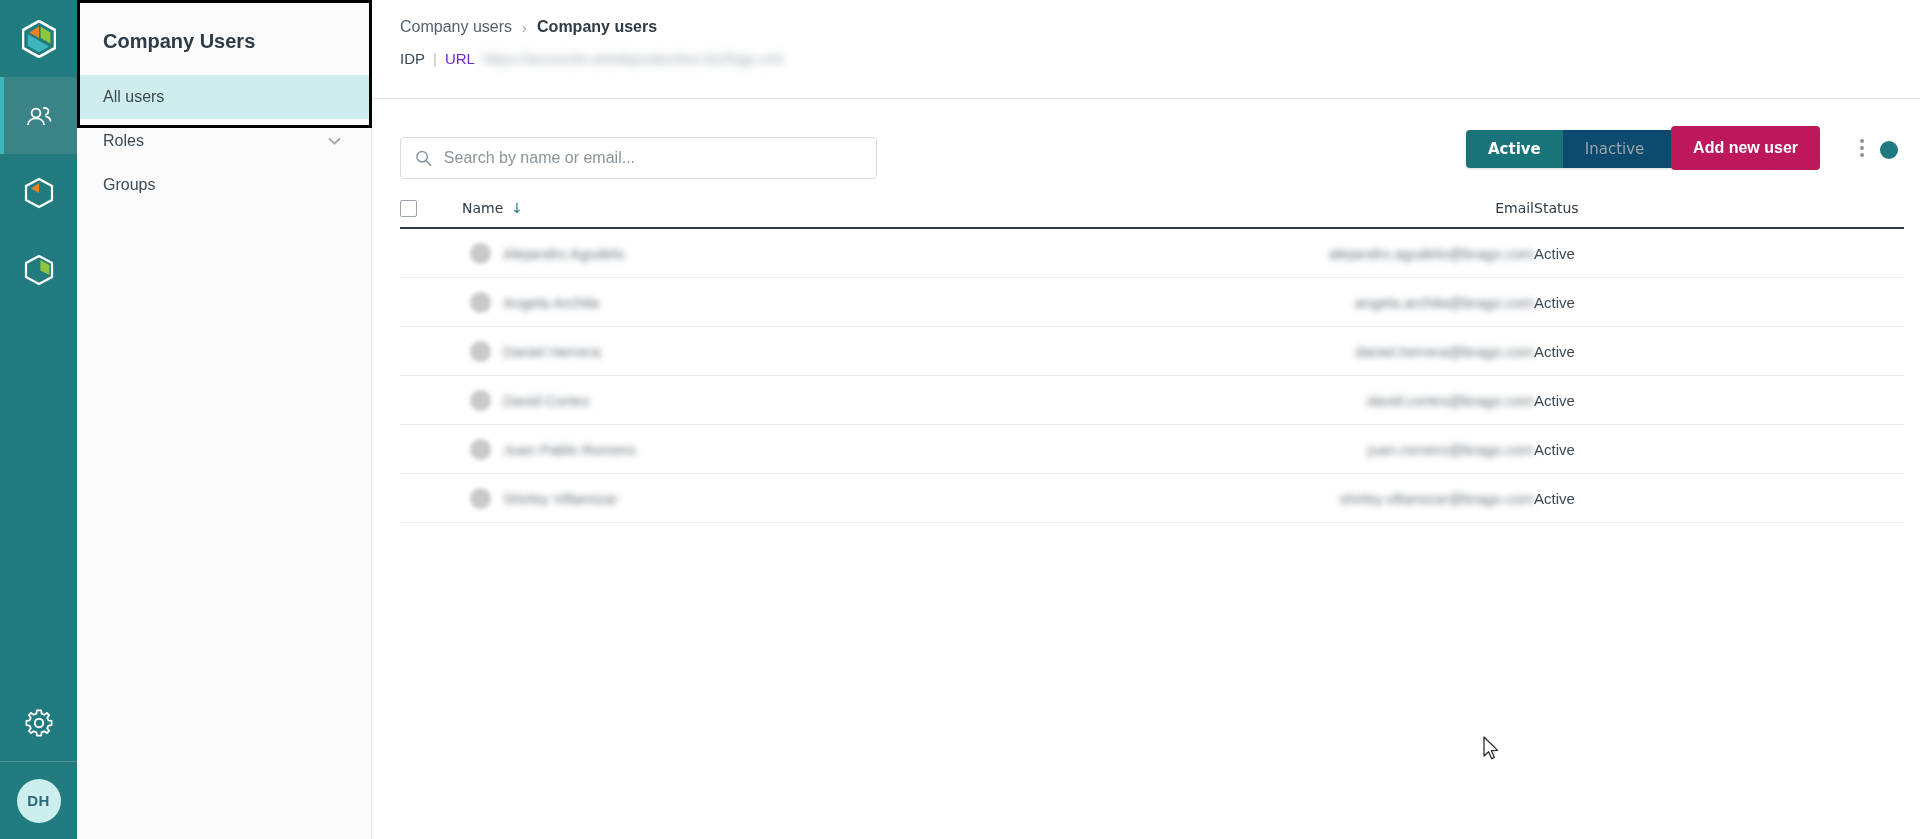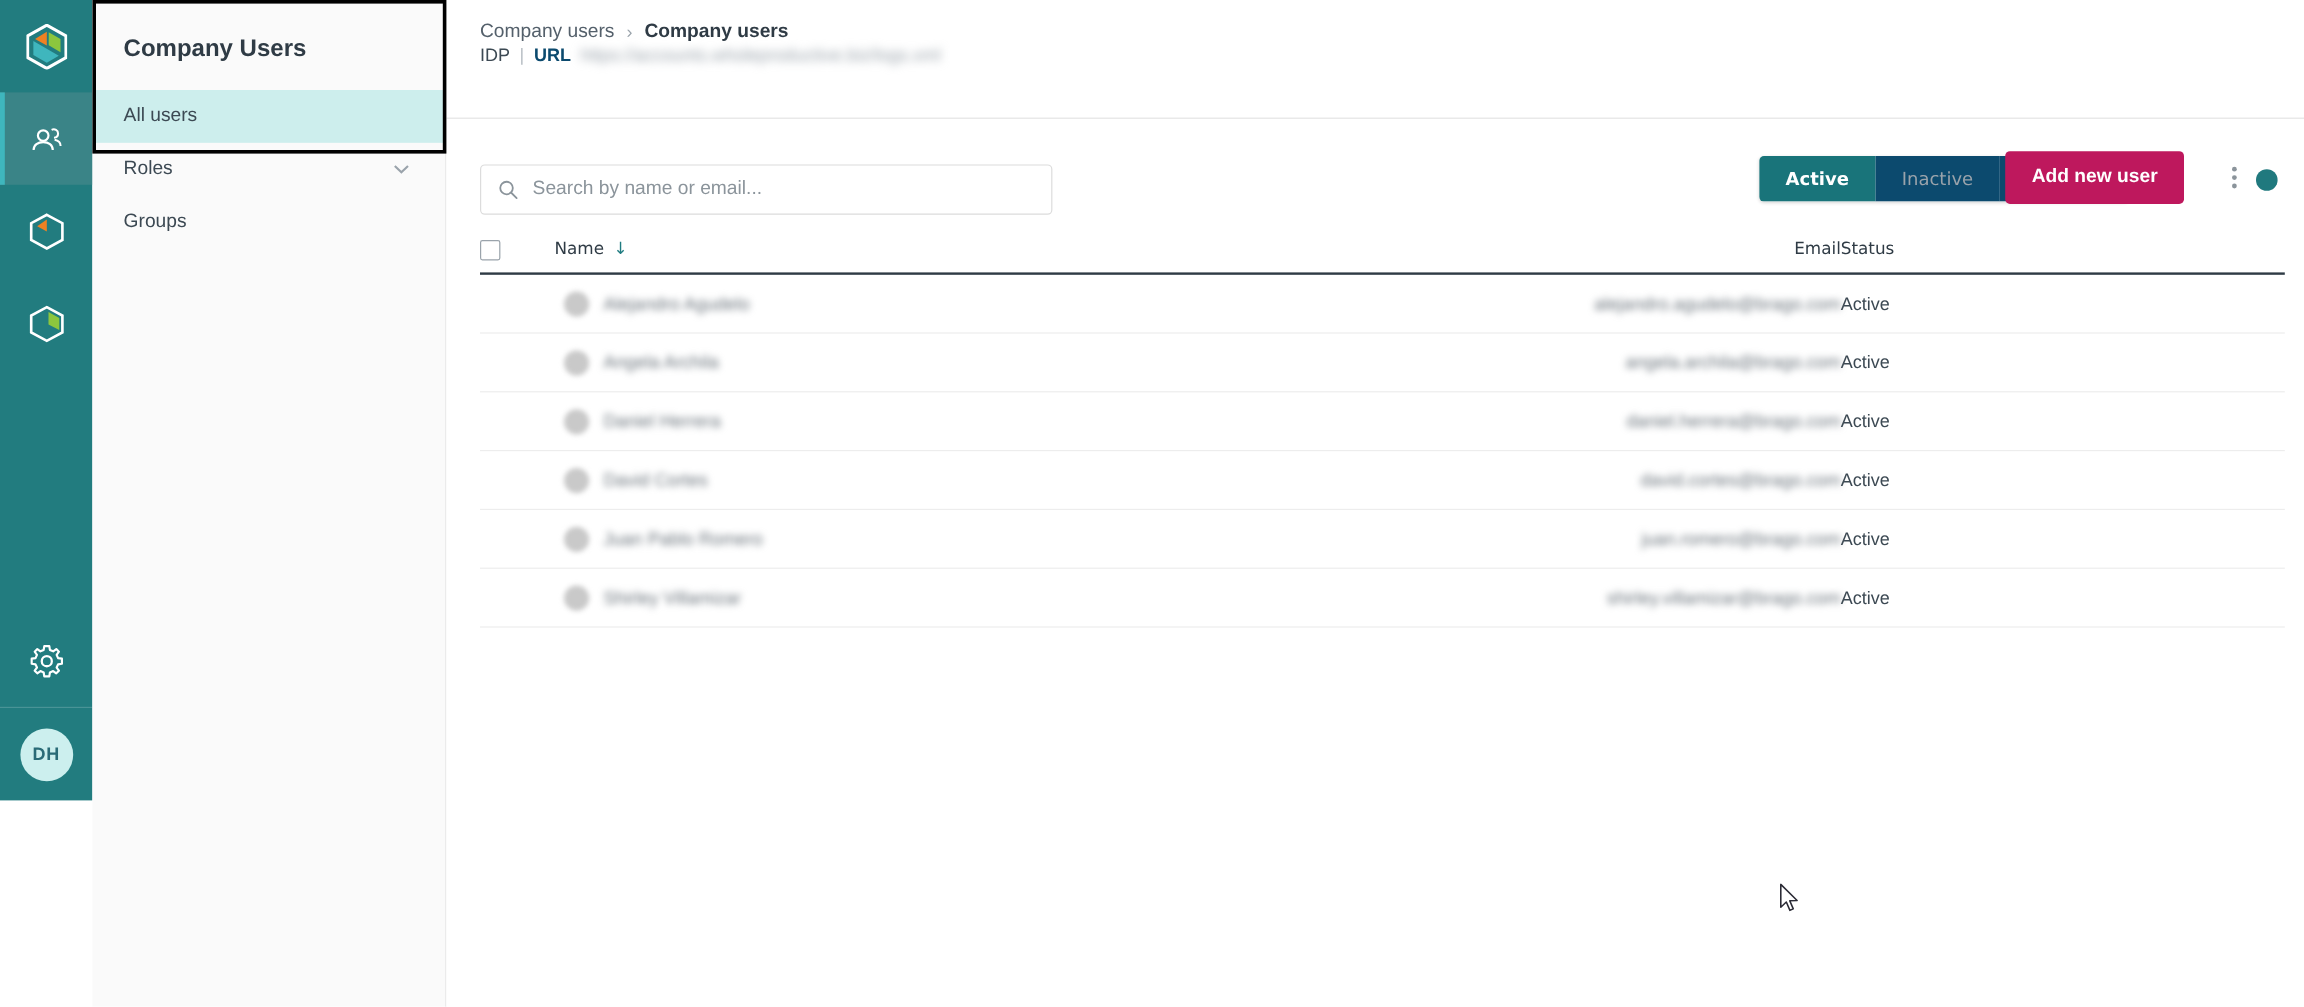--- a/index.html
+++ b/index.html
@@ -8,21 +8,21 @@
     height: 839px;
     overflow: hidden;
     background: #ffffff;
     font-family: "Liberation Sans", sans-serif;
   }
   #app { position: relative; width: 1920px; height: 839px; display: flex; }
 
   
   .rail {
     width: 77px;
-    height: 667px;
+    height: 839px;
     background: #227c7f;
     display: flex;
     flex-direction: column;
     align-items: center;
     flex: 0 0 77px;
     position: relative;
   }
   .rail-logo {
     width: 77px; height: 77px;
     display: flex; align-items: center; justify-content: center;
@@ -101,24 +101,24 @@
   }
   .topbar {
     padding: 18px 0 0 28px;
     border-bottom: 1px solid #e4e4e4;
     height: 99px;
   }
   .crumbs { display: flex; align-items: center; gap: 10px; font-size: 16px; }
   .crumb-a { color: #54606b; }
   .crumb-sep { color: #9aa3ab; font-size: 15px; }
   .crumb-b { color: #2f3b45; font-weight: bold; }
-  .idprow { margin-top: 2px; display: flex; align-items: flex-start; gap: 8px; font-size: 15px; }
+  .idprow { margin-top: 14px; display: flex; align-items: flex-start; gap: 8px; font-size: 15px; }
   .idp-label { color: #3c4953; }
   .idp-pipe { color: #b7bec4; }
-  .url-label { color: #0c4a6e; font-weight: bold; }
+  .url-label { color: #6d28d9; font-weight: normal; }
   .url-value {
     color: #9aa3ab;
     filter: blur(4px);
     user-select: none;
   }
 
   
   .toolbar {
     display: flex;
     align-items: center;

